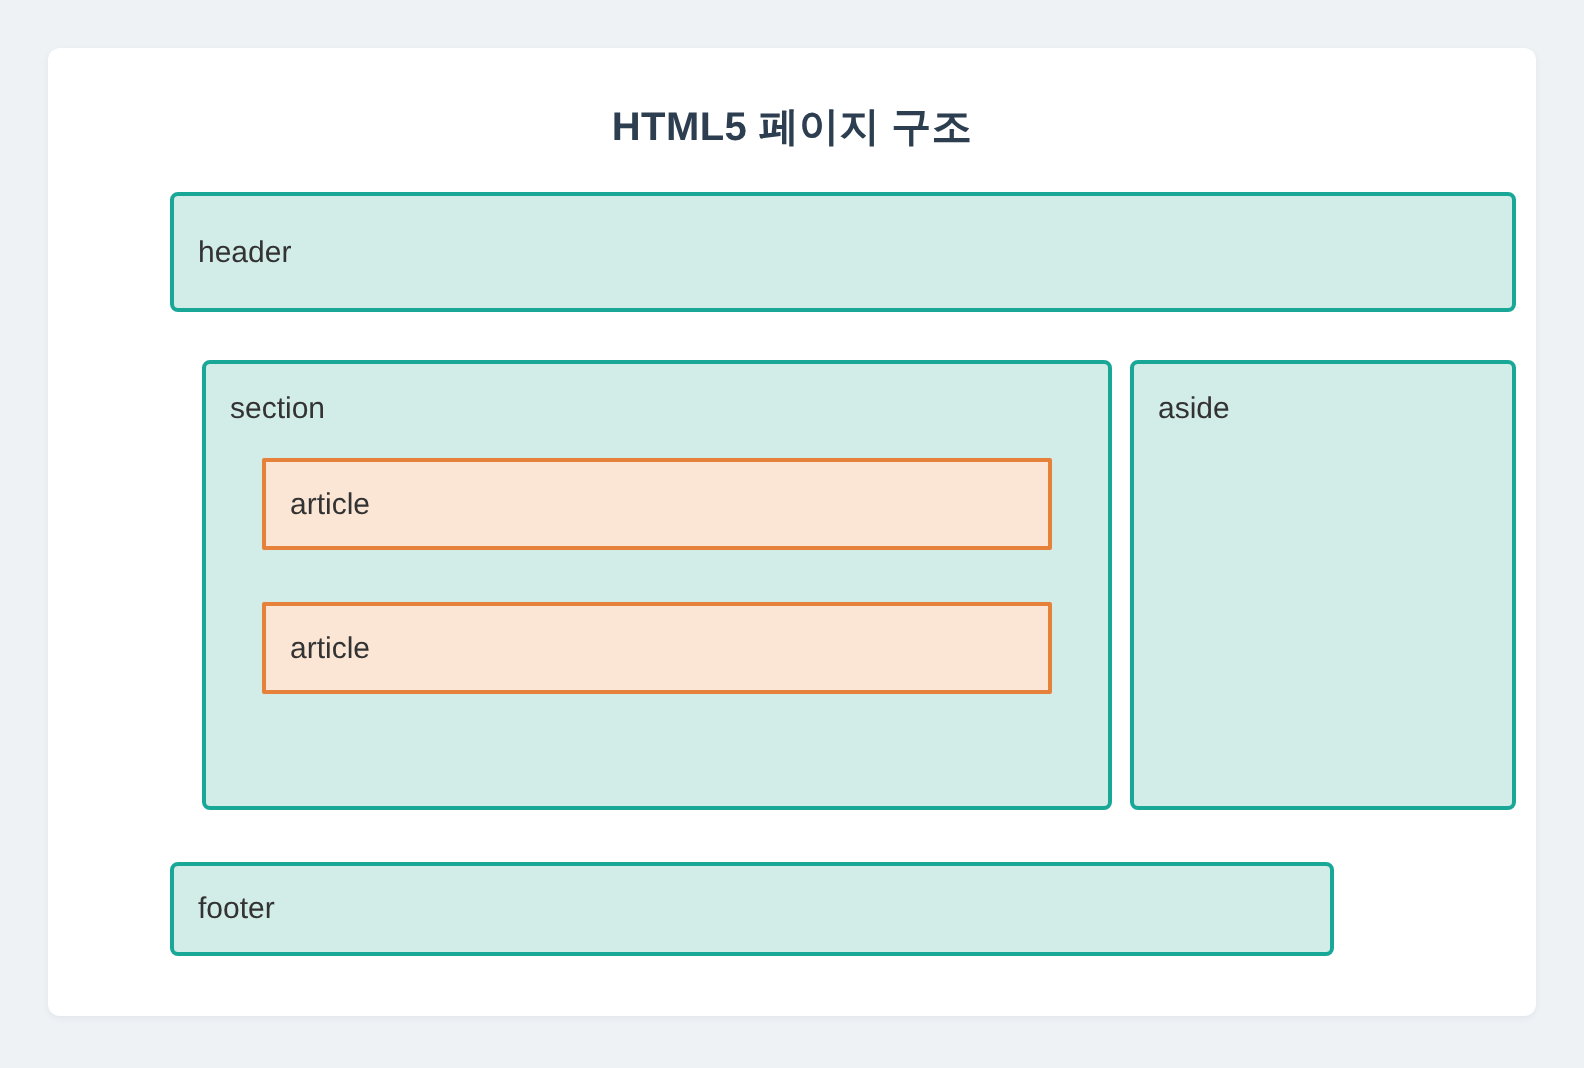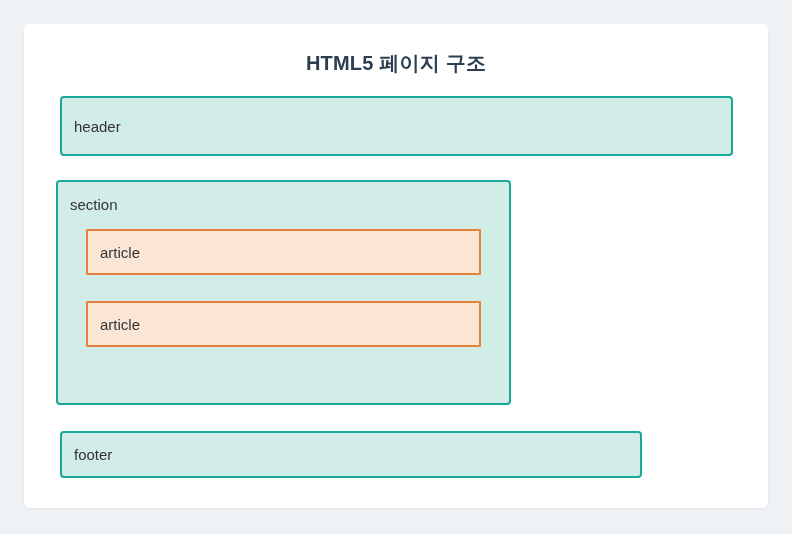--- a/index.html
+++ b/index.html
@@ -40,20 +40,21 @@
     color: var(--title-text);
     letter-spacing: 0.2px;
   }
   .box {
     position: absolute;
     border-radius: 4px;
   }
   .teal {
     background: var(--teal-fill);
     border: 2px solid var(--teal-border);
+    margin-left: 25px;
   }
   .orange {
     background: var(--orange-fill);
     border: 2px solid var(--orange-border);
   }
   .label {
     font-size: 15px;
     color: var(--label-text);
     line-height: 1;
   }
@@ -61,21 +62,21 @@
   .v-center {
     display: flex;
     align-items: center;
     padding-left: 12px;
   }
   
   .v-top {
     padding: 14px 12px;
   }
   .header-box  { left: 36px;  top: 72px;  width: 673px; height: 60px;  }
-  .section-box { left: 32px;  top: 156px; width: 455px; height: 225px; }
+  .section-box { left: 52px;  top: 156px; width: 455px; height: 225px; }
   .aside-box   { left: 516px; top: 156px; width: 193px; height: 225px; }
   .footer-box  { left: 36px;  top: 407px; width: 582px; height: 47px;  }
   .article-box { left: 28px;  width: 395px; height: 46px; border-radius: 1px; }
   .article-1   { top: 47px;  }
   .article-2   { top: 119px; }
 </style>
 </head>
 <body>
 
 <div class="page">
@@ -92,19 +93,22 @@
 
       <div class="box orange v-center article-box article-1">
         <span class="label">article</span>
       </div>
 
       <div class="box orange v-center article-box article-2">
         <span class="label">article</span>
       </div>
     </div>
 
+    <div class="box teal v-top aside-box">
+      <span class="label">aside</span>
+    </div>
 
     <div class="box teal v-center footer-box">
       <span class="label">footer</span>
     </div>
 
   </div>
 </div>
 
 </body></html>

